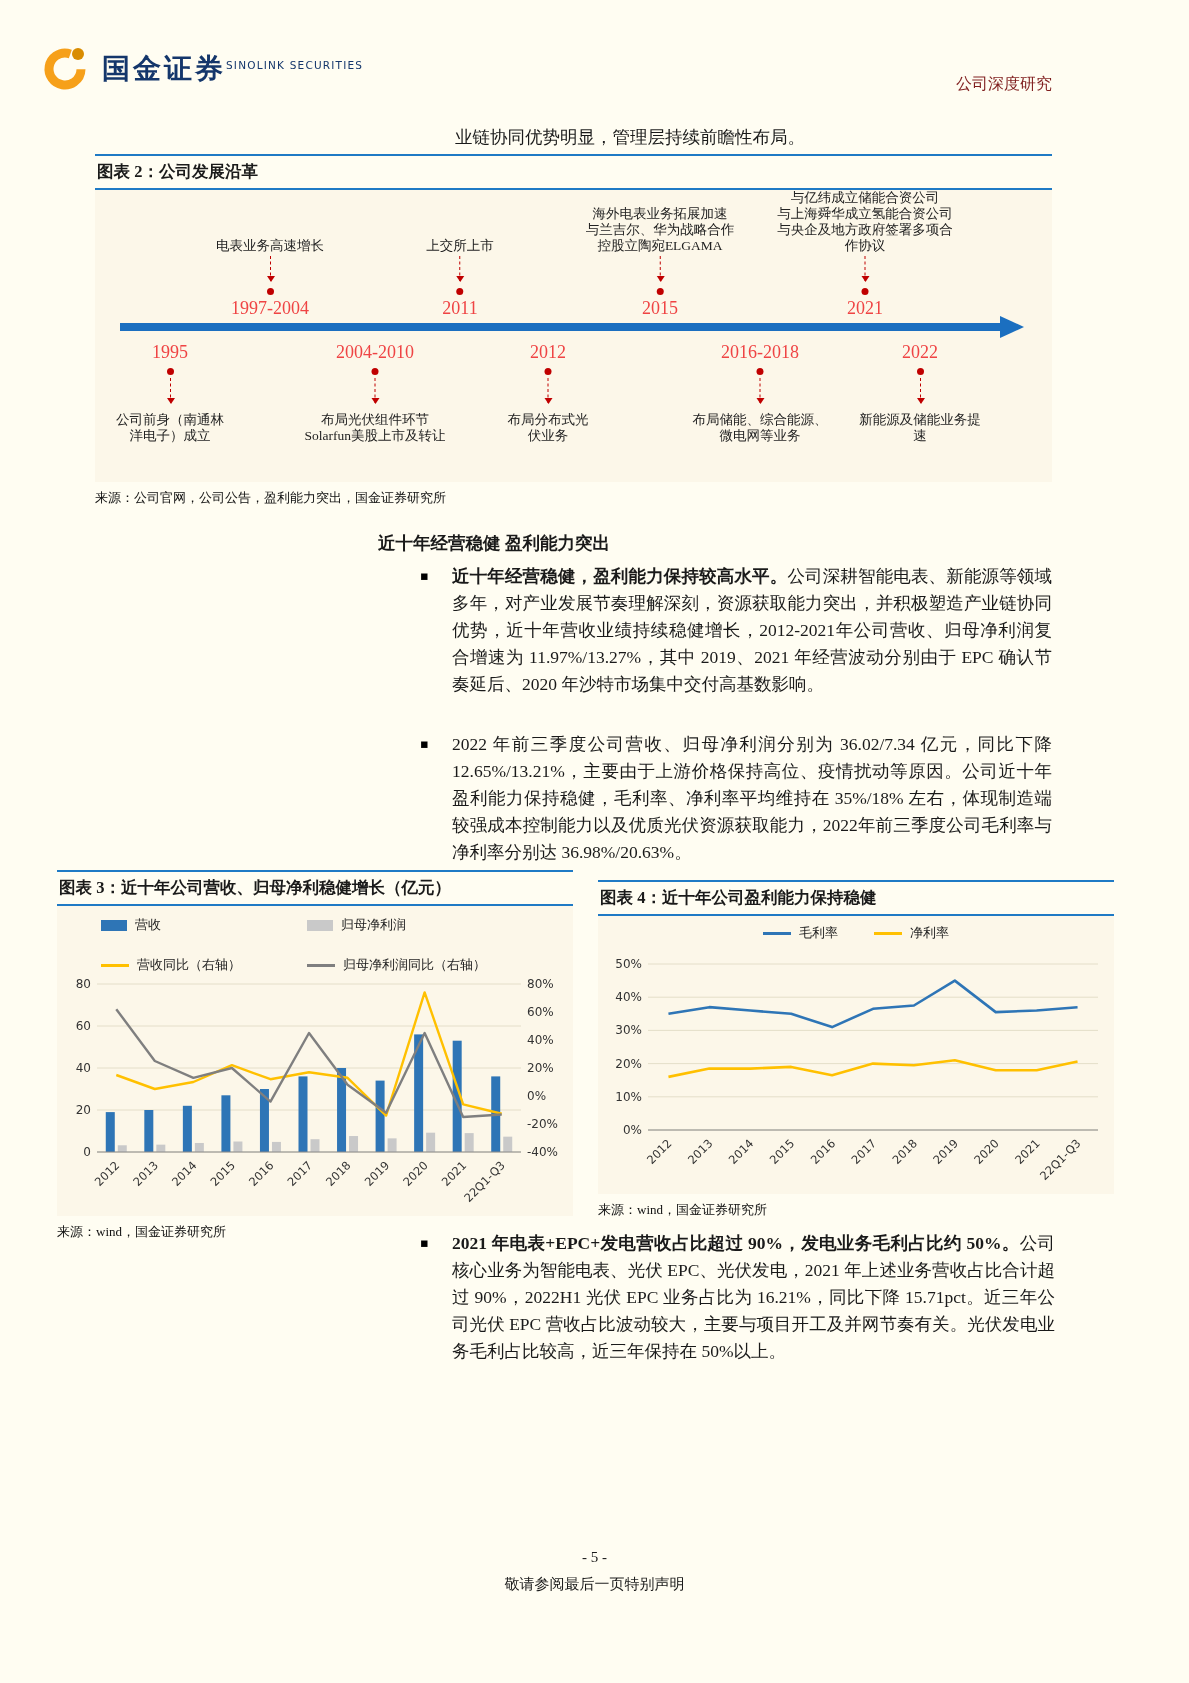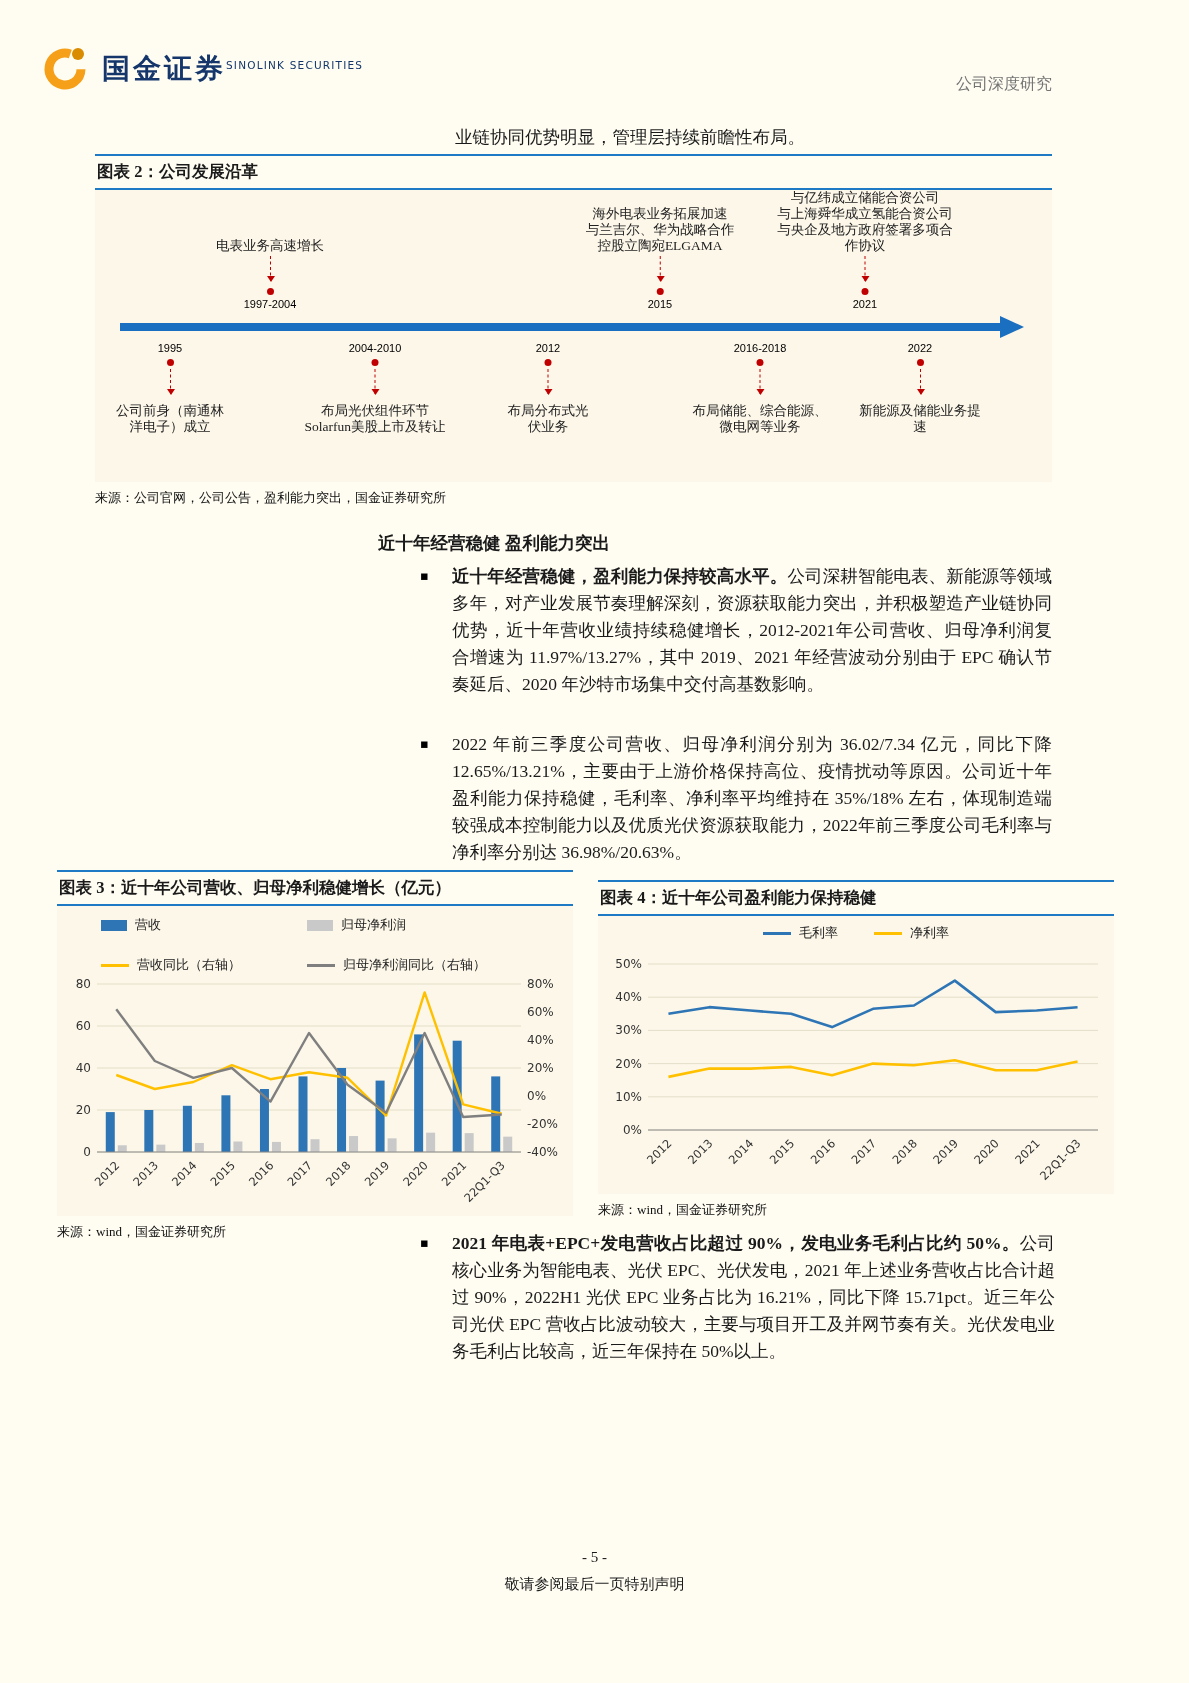--- a/index.html
+++ b/index.html
@@ -6,21 +6,21 @@
   .page{position:relative;width:1189px;height:1683px;background:#FFFDF2;margin:0 auto;
         font-family:"Liberation Serif","DejaVu Serif",serif;color:#1a1a1a;overflow:hidden;}
 
   
   .hdr-logo{position:absolute;left:38px;top:42px;display:flex;align-items:center;gap:10px;}
   .logo-text{display:flex;flex-direction:row;}
   .logo-text .cn{font-size:28px;font-weight:bold;color:#14366B;letter-spacing:3px;
                  font-family:"DejaVu Sans","Liberation Sans",sans-serif;line-height:1;}
   .logo-text .en{font-size:10.5px;color:#14366B;letter-spacing:1.2px;margin-top:4px;
                  font-family:"DejaVu Sans","Liberation Sans",sans-serif;}
-  .doc-type{position:absolute;top:74px;right:137px;font-size:16px;color:#737373;}
+  .doc-type{position:absolute;top:74px;right:137px;font-size:16px;color:#7f1d1d;}
 
   
   .intro{position:absolute;left:455px;top:124px;width:600px;font-size:17.5px;line-height:27px;}
 
   
   .fig-title{border-top:2px solid #1F7AC5;border-bottom:2px solid #1F7AC5;
              font-weight:bold;font-size:16.5px;padding:5px 6px 5px 2px;}
   .fig-source{font-size:13px;margin-top:7px;color:#111;}
 
   
@@ -31,21 +31,21 @@
                    border-left:24px solid #1B6FC0;border-top:11px solid transparent;border-bottom:11px solid transparent;}
   .tl-ev{position:absolute;transform:translateX(-50%);display:flex;flex-direction:column;align-items:center;}
   .tl-top{top:6px;}
   .tl-bot{top:152px;justify-content:flex-end;}
   .tl-text{font-size:13.5px;line-height:16px;color:#222;text-align:center;white-space:pre-line;}
   .tl-top .tl-text{height:58px;display:flex;flex-direction:column;justify-content:flex-end;}
   .tl-conn{width:0;border-left:1px dashed #C00000;height:25px;position:relative;margin-top:2px;}
   .tl-conn::after{content:'';position:absolute;bottom:-5px;left:-4px;width:0;height:0;
                   border:4px solid transparent;border-top:6px solid #C00000;}
   .tl-dot{width:7px;height:7px;border-radius:50%;background:#C00000;margin-top:7px;}
-  .tl-year{color:#000000;font-size:11px;margin-top:3px;font-family:Liberation Sans, sans-serif;}
+  .tl-year{color:#ef4444;font-size:18px;margin-top:3px;font-family:Liberation Serif, serif;}
   .tl-bot .tl-dot{margin-top:5px;}
   .tl-bot .tl-conn{margin-top:3px;margin-bottom:9px;}
   .tl-bot .tl-year{margin-top:0;margin-bottom:0;}
 
   
   .sec-head{position:absolute;left:378px;top:531px;font-weight:bold;font-size:17.5px;}
   .bullet{position:absolute;}
   .bmark{position:absolute;left:0;top:5px;font-size:13px;color:#000;
          font-family:"DejaVu Sans","Liberation Sans",sans-serif;}
   .btext{margin-left:32px;font-size:17.5px;line-height:27px;text-align:justify;}
@@ -92,20 +92,26 @@
   <div class="fig2">
     <div class="fig-title">图表 2：公司发展沿革</div>
     <div class="timeline">
       <div class="tl-arrow"></div>
 
       <div class="tl-ev tl-top" style="left:175px">
         <div class="tl-text">电表业务高速增长</div>
         <div class="tl-conn"></div>
         <div class="tl-dot"></div>
         <div class="tl-year">1997-2004</div>
+      </div>
+      <div class="tl-ev tl-top" style="left:365px">
+        <div class="tl-text">上交所上市</div>
+        <div class="tl-conn"></div>
+        <div class="tl-dot"></div>
+        <div class="tl-year">2011</div>
       </div>
       <div class="tl-ev tl-top" style="left:565px">
         <div class="tl-text">海外电表业务拓展加速
 与兰吉尔、华为战略合作
 控股立陶宛ELGAMA</div>
         <div class="tl-conn"></div>
         <div class="tl-dot"></div>
         <div class="tl-year">2015</div>
       </div>
       <div class="tl-ev tl-top" style="left:770px">

